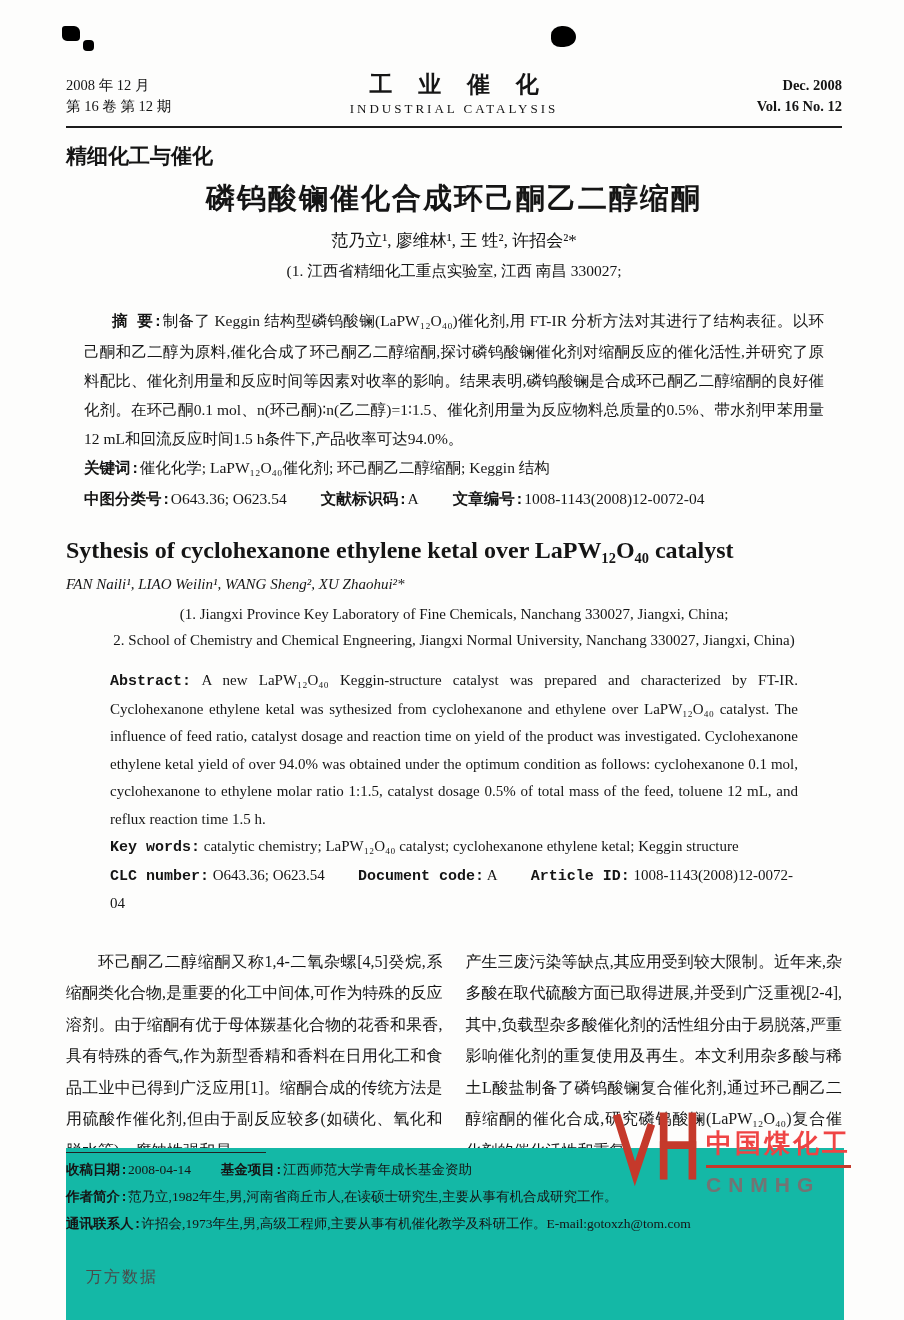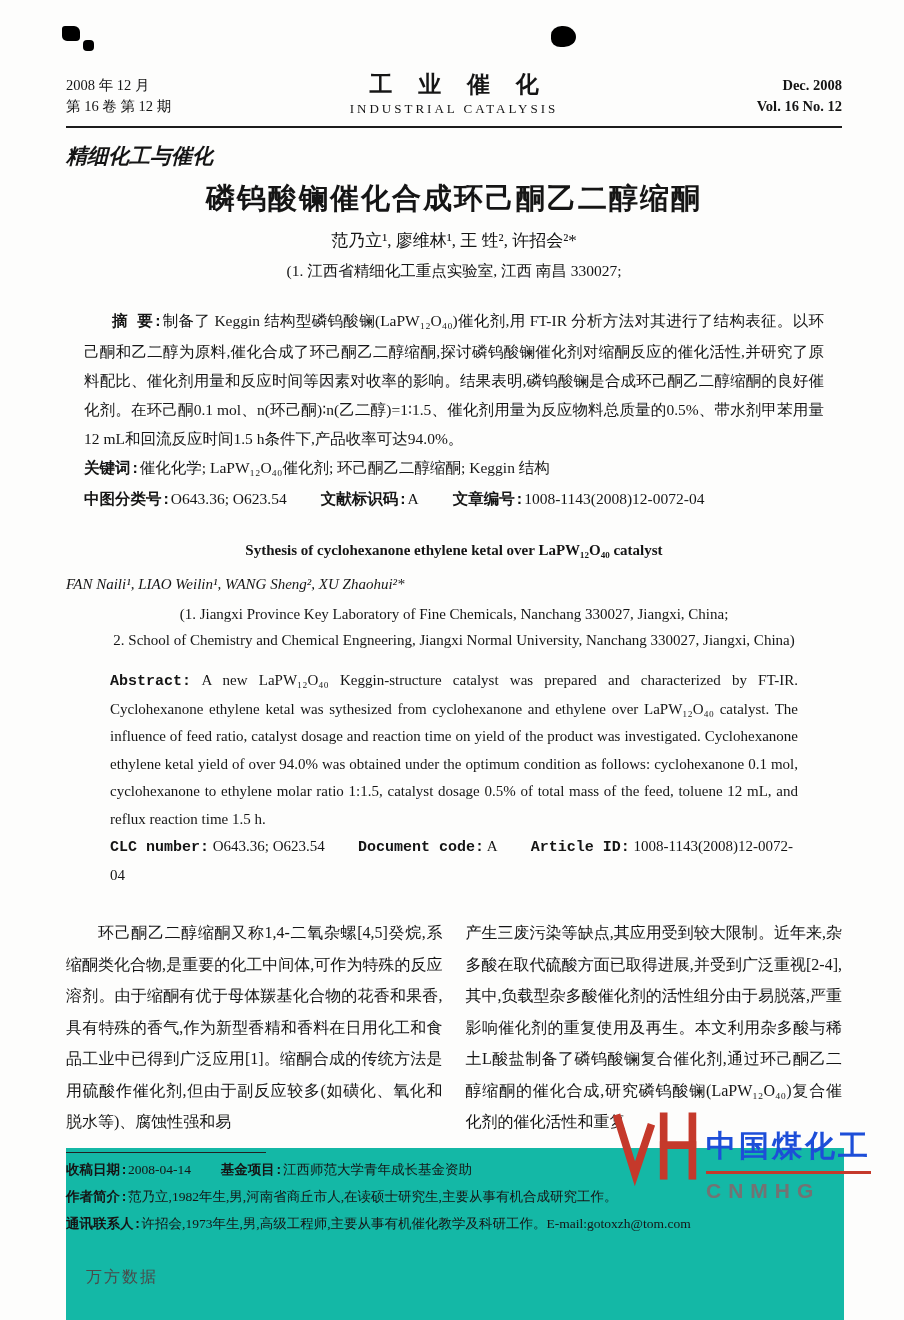--- a/index.html
+++ b/index.html
@@ -17,37 +17,37 @@
   .h-left, .h-right { font-size:14.5px; line-height:21px; width:168px; }
   .h-right { text-align:right; font-weight:bold; }
   .h-center { text-align:center; flex:1; }
   .journal-cn { font-size:23px; font-weight:bold; letter-spacing:10px; text-indent:10px; line-height:26px; }
   .journal-en { font-size:13px; letter-spacing:3px; margin-top:3px; }
 
   .hb { font-family:Liberation Mono, monospace; font-weight:bold; }
 
   .section-label {
     margin-top:16px; font-family:"Liberation Sans","DejaVu Sans",sans-serif;
-    font-weight:bold; font-style:italic; font-size:21px; line-height:24px;
+    font-weight:bold; font-size:21px; line-height:24px;
   }
 
   .cn-title { margin-top:12px; text-align:center; font-size:29px; line-height:36px;
               letter-spacing:2px; font-weight:bold;
               font-family:"Liberation Sans","DejaVu Sans",sans-serif; }
   .cn-authors { margin-top:14px; text-align:center; font-size:17px; line-height:22px; }
   .cn-affil { text-align:center; font-size:15.5px; line-height:26px; }
   .cn-affil.first { margin-top:6px; }
 
   .cn-block { margin:22px 18px 0 18px; font-size:15.5px; line-height:29px; }
   .cn-abstract { text-align:justify; text-indent:1.8em; }
   .cn-keywords { text-align:left; }
   .cn-clc { text-align:left; }
   .gap { margin-left:2.2em; }
 
-  .en-title { margin-top:20px; text-align:center; font-size:15px; line-height:30px; font-weight:bold; }
+  .en-title { margin-top:20px; font-size:24px; line-height:30px; font-weight:bold; }
   .en-authors { margin-top:8px; text-align:left; font-style:italic; font-size:15px; line-height:22px; }
   .en-affil { text-align:center; font-size:15px; line-height:26px; }
   .en-affil.first { margin-top:6px; }
   .en-block { margin:14px 44px 0 44px; font-size:15px; line-height:27.5px; }
   .en-abstract { text-align:justify; }
 
   .columns { display:flex; gap:23px; margin-top:28px; }
   .col { flex:1; font-size:16px; line-height:31.5px; text-align:justify; }
   .col.indent { text-indent:2em; }
 
@@ -58,21 +58,21 @@
     font-size:13.5px; line-height:26px;
   }
   .fn-rule { width:200px; border-top:1.5px solid #222; margin-bottom:4px; }
   .wanfang { margin-top:26px; margin-left:20px; font-size:16px; letter-spacing:2px; color:#4a4a4a; }
 
   
   .wm { position:absolute; left:610px; top:1104px; z-index:3; display:flex; align-items:flex-start; gap:4px; }
   .wm-logo { width:92px; height:86px; }
   .wm-logo path { stroke:#c5392b; stroke-width:8; fill:none; stroke-linecap:square; }
   .wm-right { padding-top:22px; }
-  .wm-cn { color:#1d4ed8; font-size:30px; font-weight:bold; letter-spacing:3px;
+  .wm-cn { color:#ef4444; font-size:26px; font-weight:bold; letter-spacing:3px;
            font-family:"Liberation Sans","DejaVu Sans",sans-serif; }
   .wm-rule { height:3px; background:#c5392b; margin:4px 0 5px 0; }
   .wm-en { color:#737373; font-size:21px; font-weight:bold; letter-spacing:7px;
            font-family:"Liberation Sans","DejaVu Sans",sans-serif; }
 
   
   .artifact { position:absolute; background:#000; z-index:4; }
   .a1 { left:62px; top:26px; width:18px; height:15px; border-radius:3px 6px 4px 5px; }
   .a2 { left:83px; top:40px; width:11px; height:11px; border-radius:4px; }
   .a3 { left:551px; top:26px; width:25px; height:21px; border-radius:45% 55% 50% 40%; }
@@ -115,20 +115,21 @@
       <p class="cn-clc"><span class="hb">中图分类号:</span><span>O643.36; O623.54</span><span class="gap hb">文献标识码:</span><span>A</span><span class="gap hb">文章编号:</span><span>1008-1143(2008)12-0072-04</span></p>
     </div>
 
     <div class="en-title">Sythesis of cyclohexanone ethylene ketal over LaPW₁₂O₄₀ catalyst</div>
     <div class="en-authors">FAN Naili¹, LIAO Weilin¹, WANG Sheng², XU Zhaohui²*</div>
     <div class="en-affil first">(1. Jiangxi Province Key Laboratory of Fine Chemicals, Nanchang 330027, Jiangxi, China;</div>
     <div class="en-affil">2. School of Chemistry and Chemical Engneering, Jiangxi Normal University, Nanchang 330027, Jiangxi, China)</div>
 
     <div class="en-block">
       <p class="en-abstract"><span class="hb">Abstract:</span> <span>A new LaPW₁₂O₄₀ Keggin-structure catalyst was prepared and characterized by FT-IR. Cyclohexanone ethylene ketal was sythesized from cyclohexanone and ethylene over LaPW₁₂O₄₀ catalyst. The influence of feed ratio, catalyst dosage and reaction time on yield of the product was investigated. Cyclohexanone ethylene ketal yield of over 94.0% was obtained under the optimum condition as follows: cyclohexanone 0.1 mol, cyclohexanone to ethylene molar ratio 1:1.5, catalyst dosage 0.5% of total mass of the feed, toluene 12 mL, and reflux reaction time 1.5 h.</span></p>
+      <p class="en-keywords"><span class="hb">Key words:</span> <span>catalytic chemistry; LaPW₁₂O₄₀ catalyst; cyclohexanone ethylene ketal; Keggin structure</span></p>
       <p class="en-clc"><span class="hb">CLC number:</span> <span>O643.36; O623.54</span><span class="gap hb">Document code:</span> <span>A</span><span class="gap hb">Article ID:</span> <span>1008-1143(2008)12-0072-04</span></p>
     </div>
 
     <div class="columns">
       <p class="col indent">环己酮乙二醇缩酮又称1,4-二氧杂螺[4,5]癸烷,系缩酮类化合物,是重要的化工中间体,可作为特殊的反应溶剂。由于缩酮有优于母体羰基化合物的花香和果香,具有特殊的香气,作为新型香精和香料在日用化工和食品工业中已得到广泛应用[1]。缩酮合成的传统方法是用硫酸作催化剂,但由于副反应较多(如磺化、氧化和脱水等)、腐蚀性强和易</p>
       <p class="col">产生三废污染等缺点,其应用受到较大限制。近年来,杂多酸在取代硫酸方面已取得进展,并受到广泛重视[2-4],其中,负载型杂多酸催化剂的活性组分由于易脱落,严重影响催化剂的重复使用及再生。本文利用杂多酸与稀土L酸盐制备了磷钨酸镧复合催化剂,通过环己酮乙二醇缩酮的催化合成,研究磷钨酸镧(LaPW₁₂O₄₀)复合催化剂的催化活性和重复</p>
     </div>
 
   </div>
 

